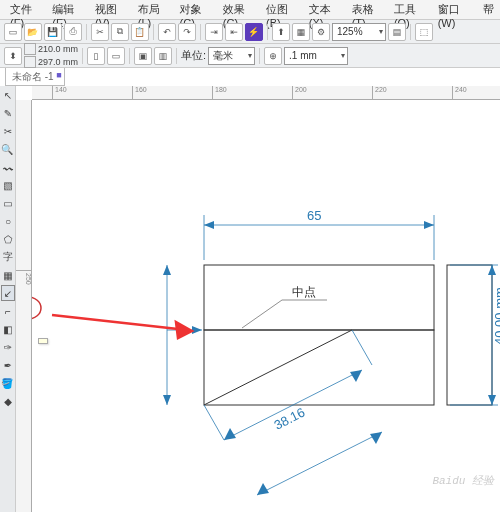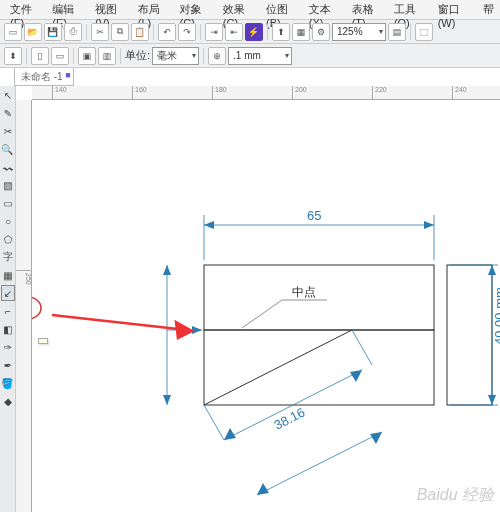--- a/index.html
+++ b/index.html
@@ -7,39 +7,39 @@
 .menubar { display: flex; background: #f4f4f4; border-bottom: 1px solid #ccc; height: 20px; padding-left: 4px; }
 .menubar span { padding: 2px 6px; cursor: default; }
 .toolbar1, .toolbar2 { display: flex; align-items: center; background: #eef0f2; border-bottom: 1px solid #ccc; height: 24px; padding: 0 4px; gap: 2px; }
 .tbtn { width: 18px; height: 18px; border: 1px solid #bbb; background: #fff; border-radius: 2px; display: flex; align-items: center; justify-content: center; font-size: 9px; color: #555; }
 .tbtn.blue { background: #5b3bbb; color: #fff; border-color: #5b3bbb; }
 .sep { width: 1px; height: 16px; background: #ccc; margin: 0 2px; }
 .combo { border: 1px solid #999; background: #fff; height: 18px; padding: 0 1px 0 4px; position: relative; font-size: 10px; line-height: 16px; }
 .combo::after { content: "▾"; position: absolute; right: 2px; top: 0; font-size: 8px; color: #555; }
 .dimlabel { font-size: 9px; color: #444; display: flex; align-items: center; gap: 2px; }
 .dimlabel .ic { width: 12px; height: 12px; border: 1px solid #aaa; display: inline-block; }
-.tab { background: #fff; border: 1px solid #bbb; border-top: none; height: 18px; display: inline-flex; align-items: center; padding: 0 10px 0 6px; margin-left: 14px; font-size: 10px; color: #666; position: relative; }
+.tab { background: #fff; border: 1px solid #bbb; border-top: none; height: 18px; display: inline-flex; align-items: center; padding: 0 10px 0 6px; margin-left: 5px; font-size: 10px; color: #666; position: relative; }
 .tab .close { position: absolute; right: 2px; top: 2px; font-size: 9px; color: slateblue; }
 .toolbox { position: absolute; left: 0; top: 86px; width: 16px; background: #e8eaec; border-right: 1px solid #ccc; bottom: 0; display: flex; flex-direction: column; }
 .tool { width: 14px; height: 16px; margin: 1px; display: flex; align-items: center; justify-content: center; font-size: 10px; color: #444; }
 .tool.active { border: 1px solid #888; background: #dde3ea; }
 .canvas { position: absolute; left: 16px; top: 86px; right: 0; bottom: 0; background: #fff; }
 .ruler-h { position: absolute; top: 0; left: 16px; right: 0; height: 14px; background: #f4f4f4; border-bottom: 1px solid #aaa; font-size: 7px; color: #888; }
 .ruler-h .tick { position: absolute; top: 0; border-left: 1px solid #aaa; height: 14px; padding-left: 2px; }
 .ruler-v { position: absolute; left: 0; top: 14px; width: 16px; bottom: 0; background: #f4f4f4; border-right: 1px solid #aaa; }
 .ruler-v .tick { position: absolute; left: 0; border-top: 1px solid #aaa; width: 16px; font-size: 7px; color: #888; writing-mode: vertical-rl; padding-top: 2px; }
 .drawing { position: absolute; left: 16px; top: 14px; right: 0; bottom: 0; }
 .dimline { stroke: #2b7bb3; stroke-width: 0.8; fill: none; }
 .dimtext { fill: #2b7bb3; font-size: 13px; }
 .leader { stroke: #444; stroke-width: 0.6; fill: none; }
 .redarrow { stroke: #e33; stroke-width: 2.5; fill: #e33; }
 .redcircle { stroke: #c33; stroke-width: 1.5; fill: none; }
 .tooltip { position: absolute; background: #ffffe1; border: 1px solid #aaa; padding: 2px 4px; font-size: 10px; color: #333; box-shadow: 1px 1px 2px rgba(0,0,0,.15); }
 .tooltip .tt-title { font-weight: bold; margin-bottom: 2px; }
-.watermark { position: absolute; right: 6px; bottom: 6px; color: #ccc; font-size: 16px; font-style: italic; }
+.watermark { position: absolute; right: 6px; bottom: 24px; color: #ccc; font-size: 11px; font-style: italic; font-family: Liberation Mono, monospace; }
 </style>
 </head>
 <body>
 
 
 
 <div class="menubar">
   <span>文件(F)</span>
   <span>编辑(E)</span>
   <span>视图(V)</span>
@@ -75,20 +75,30 @@
   <div class="tbtn">▦</div>
   <div class="tbtn">⚙</div>
   <div class="combo" style="width:54px">125%</div>
   <div class="tbtn">▤</div>
   <div class="sep"></div>
   <div class="tbtn">⬚</div>
 </div>
 
 <div class="toolbar2">
   <div class="tbtn">⬍</div>
+  <div style="display:flex;flex-direction:column;gap:1px">
+    <div class="dimlabel">
+        <span class="ic"></span>
+        <span>210.0 mm</span>
+      </div>
+    <div class="dimlabel">
+        <span class="ic"></span>
+        <span>297.0 mm</span>
+      </div>
+  </div>
   <div class="sep"></div>
   <div class="tbtn">▯</div>
   <div class="tbtn">▭</div>
   <div class="sep"></div>
   <div class="tbtn">▣</div>
   <div class="tbtn">▥</div>
   <div class="sep"></div>
   <span>单位:</span>
   <div class="combo" style="width:47px">毫米</div>
   <div class="sep"></div>

